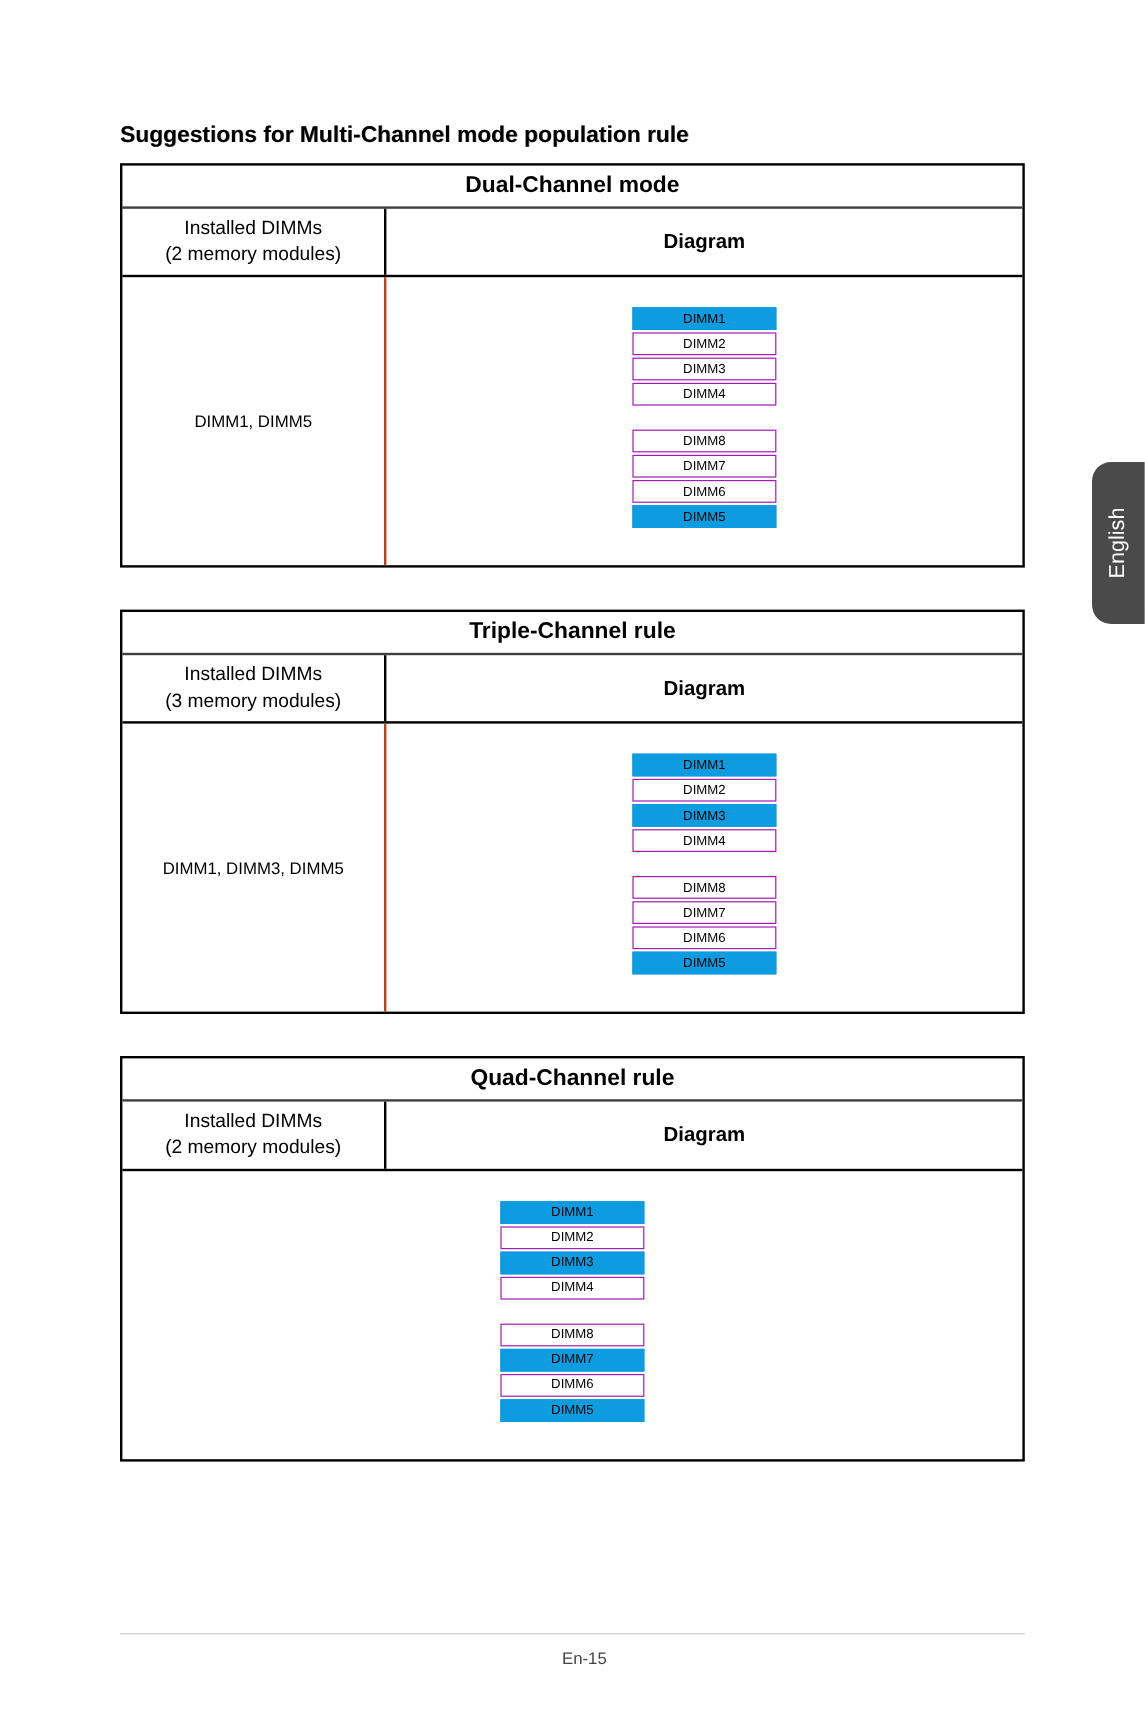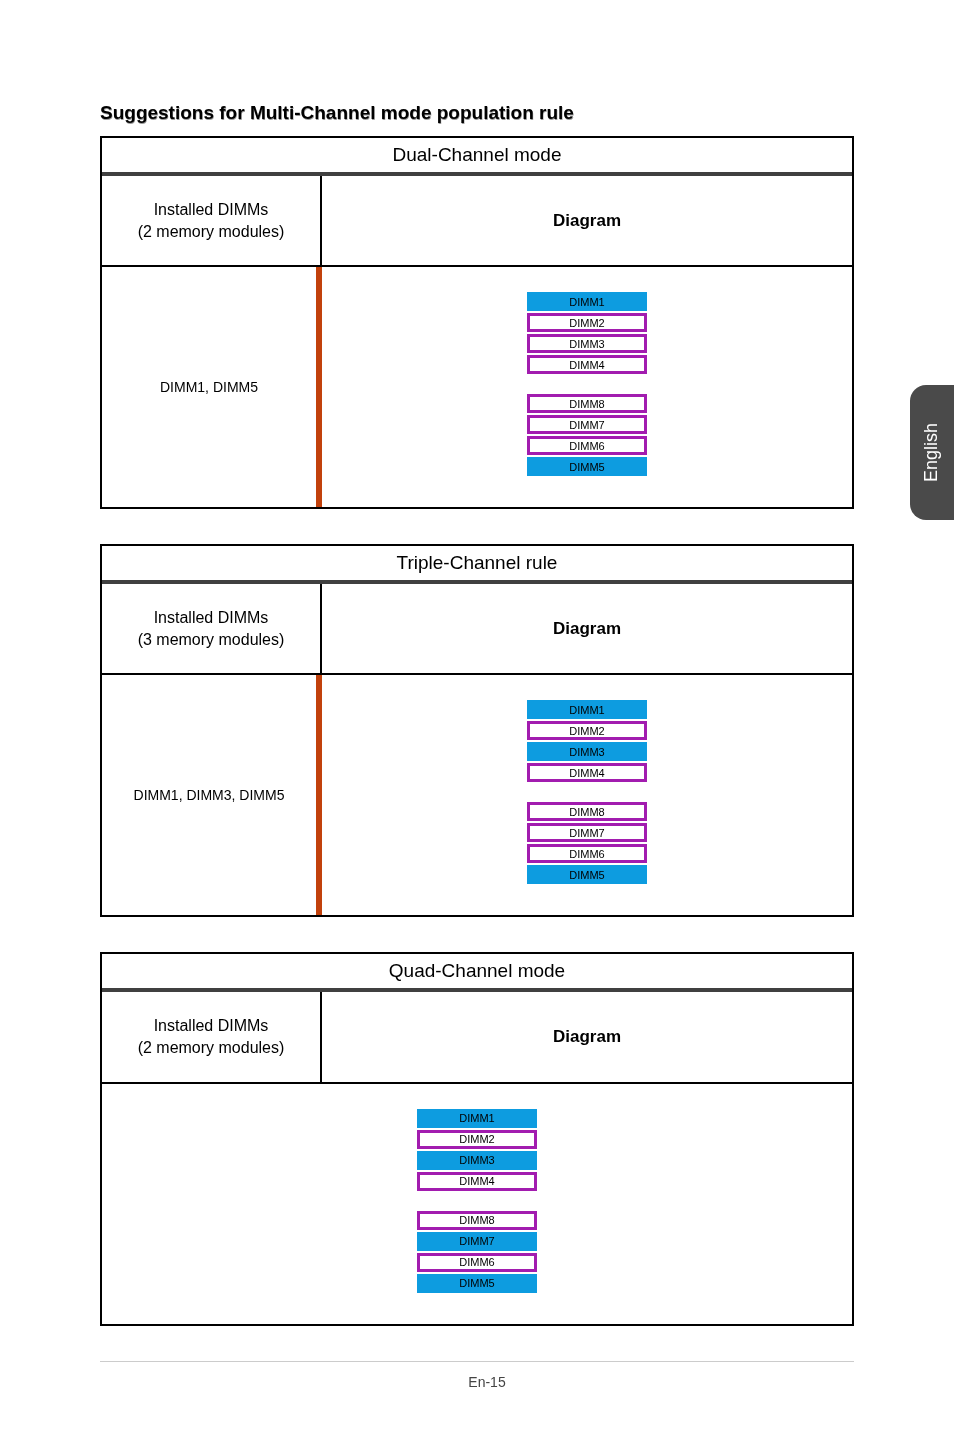--- a/index.html
+++ b/index.html
@@ -20,73 +20,73 @@
     margin-top: 22px;
   }
   .mode-table {
     border: 2px solid #000;
     margin-bottom: 35px;
     width: 100%;
   }
   .mode-title-row {
     text-align: center;
     font-size: 19px;
-    font-weight: normal;
+    font-weight: bold;
     padding: 6px 0;
-    border-bottom: 4px solid #404040;
+    border-bottom: 2px solid #404040;
   }
   .header-row {
     display: flex;
     border-bottom: 2px solid #000;
   }
   .left-col {
     width: 220px;
     border-right: 2px solid #000;
     text-align: center;
     font-size: 16px;
-    padding: 23px 4px;
+    padding: 6px 4px;
     line-height: 1.35;
     display: flex;
     flex-direction: column;
     justify-content: center;
   }
   .right-col {
     flex: 1;
     display: flex;
     justify-content: center;
     align-items: center;
     font-size: 17px;
     font-weight: bold;
   }
   .content-row {
     display: flex;
   }
   .content-left {
     width: 220px;
-    border-right: 6px solid #c2410c;
+    border-right: 2px solid #c2410c;
     display: flex;
     flex-direction: column;
     justify-content: center;
     align-items: center;
     text-align: center;
     font-size: 14px;
     line-height: 1.3;
   }
   .content-right {
     flex: 1;
     display: flex;
     justify-content: center;
     align-items: center;
     padding: 24px 0 30px 0;
   }
   .slot-group { display: flex; flex-direction: column; align-items: center; }
   .slot {
     width: 120px;
     height: 19px;
-    border: 3px solid #a21caf;
+    border: 1px solid #a21caf;
     font-size: 11px;
     display: flex;
     align-items: center;
     justify-content: center;
     margin: 1px 0;
     background: #fff;
     color: #000;
   }
   .slot.on {
     background: #0d9ce0;
@@ -184,21 +184,21 @@
         <div class="slot">DIMM8</div>
         <div class="slot">DIMM7</div>
         <div class="slot">DIMM6</div>
         <div class="slot on">DIMM5</div>
       </div>
     </div>
   </div>
 </div>
 
 <div class="mode-table">
-  <div class="mode-title-row">Quad-Channel mode</div>
+  <div class="mode-title-row">Quad-Channel rule</div>
   <div class="header-row">
     <div class="left-col">
       <div>Installed DIMMs</div>
       <div>(2 memory modules)</div>
     </div>
     <div class="right-col">Diagram</div>
   </div>
   <div class="content-row">
     <div class="content-right">
       <div class="slot-group">

